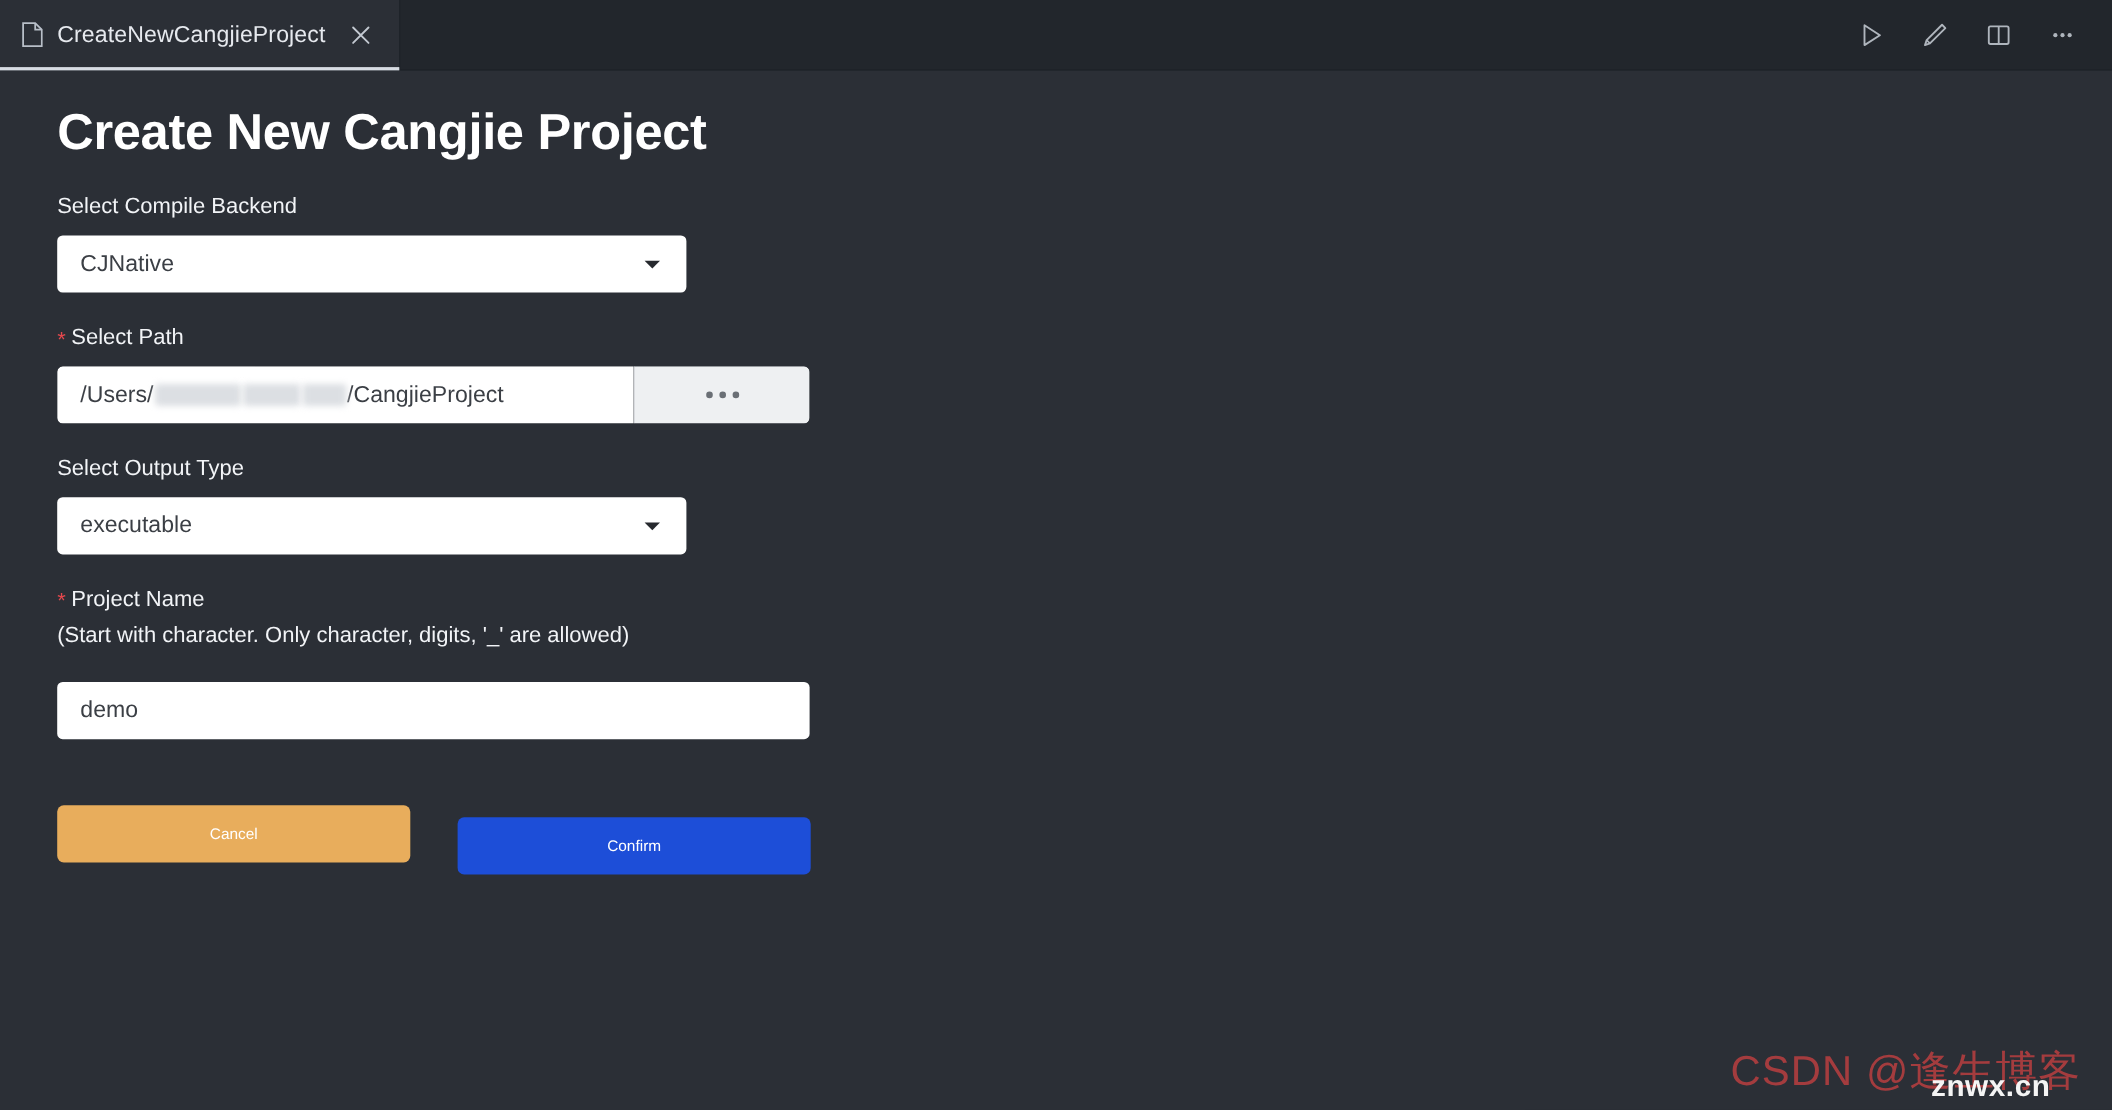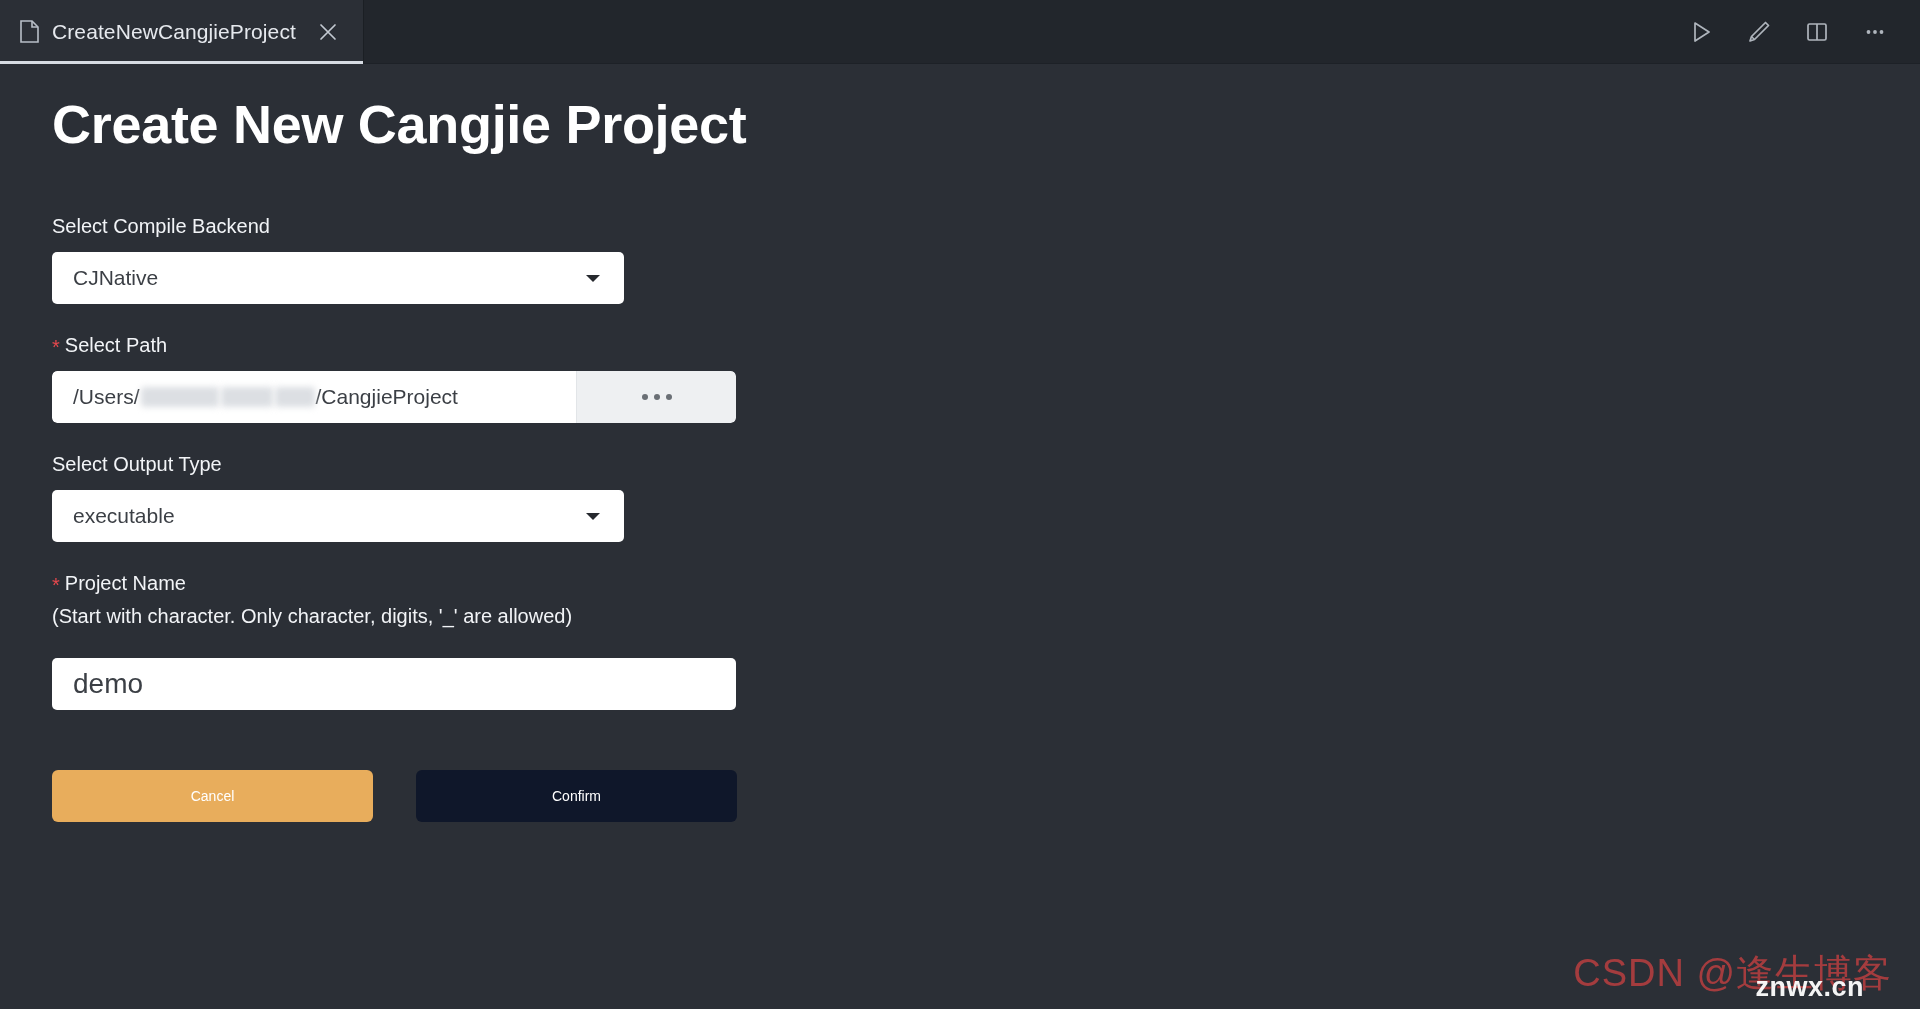--- a/index.html
+++ b/index.html
@@ -94,26 +94,26 @@
   }
 
   
   .page {
     padding: 28px 0 0 52px;
     position: relative;
     height: calc(1009px - 64px);
   }
 
   .page-title {
-    font-size: 54px;
+    font-size: 46px;
     font-weight: bold;
     color: #ffffff;
     letter-spacing: -0.3px;
     line-height: 1.2;
-    margin-bottom: 56px;
+    margin-bottom: 28px;
   }
 
   .field-group { margin-bottom: 28px; }
 
   .field-label {
     font-size: 20px;
     color: #f2f4f7;
     margin-bottom: 12px;
     line-height: 1.35;
     display: block;
@@ -214,21 +214,21 @@
     background: #6a6f75;
   }
 
   .text-input {
     width: 684px;
     height: 52px;
     background: #ffffff;
     border-radius: 5px;
     display: flex;
     align-items: center;
-    font-size: 28px;
+    font-size: 21px;
     color: #3b3f45;
     padding-left: 21px;
     cursor: text;
   }
 
   
   .btn-row {
     display: flex;
     gap: 43px;
     margin-top: 60px;
@@ -242,21 +242,21 @@
     font-family: "Liberation Sans", sans-serif;
     font-size: 14px;
     color: #ffffff;
     cursor: pointer;
     display: flex;
     align-items: center;
     justify-content: center;
   }
 
   .btn-cancel { background: #e8ad5c; }
-  .btn-confirm { background: #0f172a; }
+  .btn-confirm { background: #1d4ed8; margin-top: 11px; }
 
   
   .watermark {
     position: absolute;
     right: 28px;
     bottom: 10px;
     font-size: 38px;
     color: #ef4444;
     opacity: 0.62;
     white-space: nowrap;

